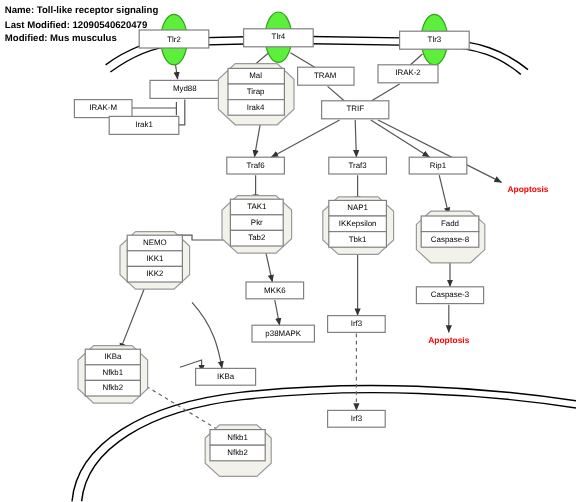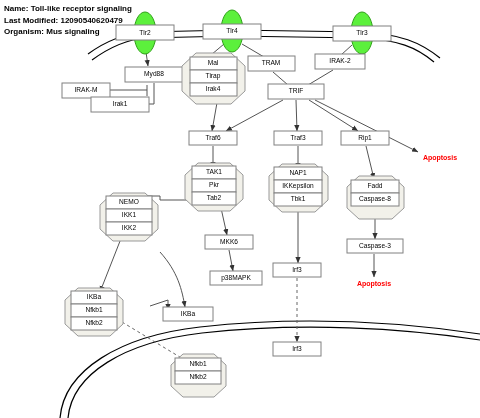--- a/index.html
+++ b/index.html
@@ -22,21 +22,21 @@
   .memb{stroke:#000000;stroke-width:1.2;fill:none;}
 </style>
 </head>
 <body>
 
 <div id="canvas">
 
   <div class="hdr">
     <div>Name: Toll-like receptor signaling</div>
     <div>Last Modified: 12090540620479</div>
-    <div>Organism: Mus signaling</div>
+    <div>Modified: Mus musculus</div>
   </div>
 
   <svg width="480" height="418" viewBox="0 0 480 418">
 
     <defs>
       <marker id="arw" markerWidth="7" markerHeight="7" refX="6" refY="3" orient="auto" markerUnits="strokeWidth">
         <path d="M0,0.4 L6.2,3 L0,5.6 z" fill="#333333"></path>
       </marker>
       <marker id="arwr" markerWidth="7" markerHeight="7" refX="6" refY="3" orient="auto" markerUnits="strokeWidth">
         <path d="M0,0.4 L6.2,3 L0,5.6 z" fill="#333333"></path>

